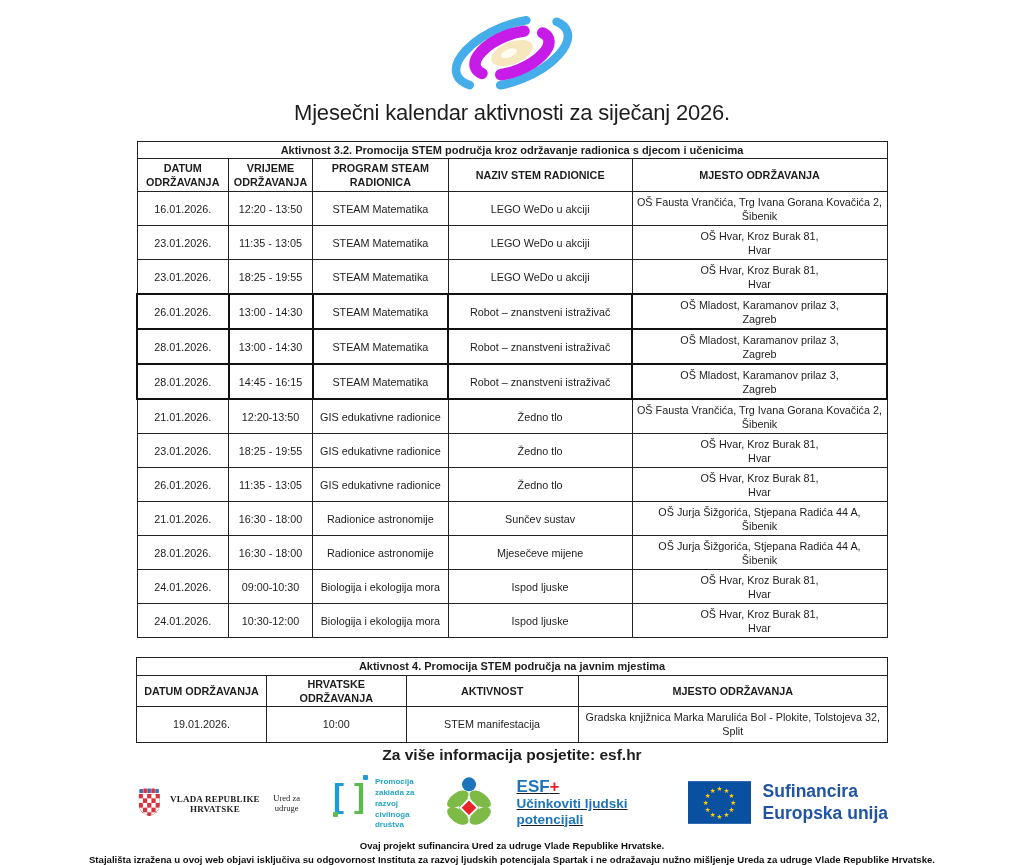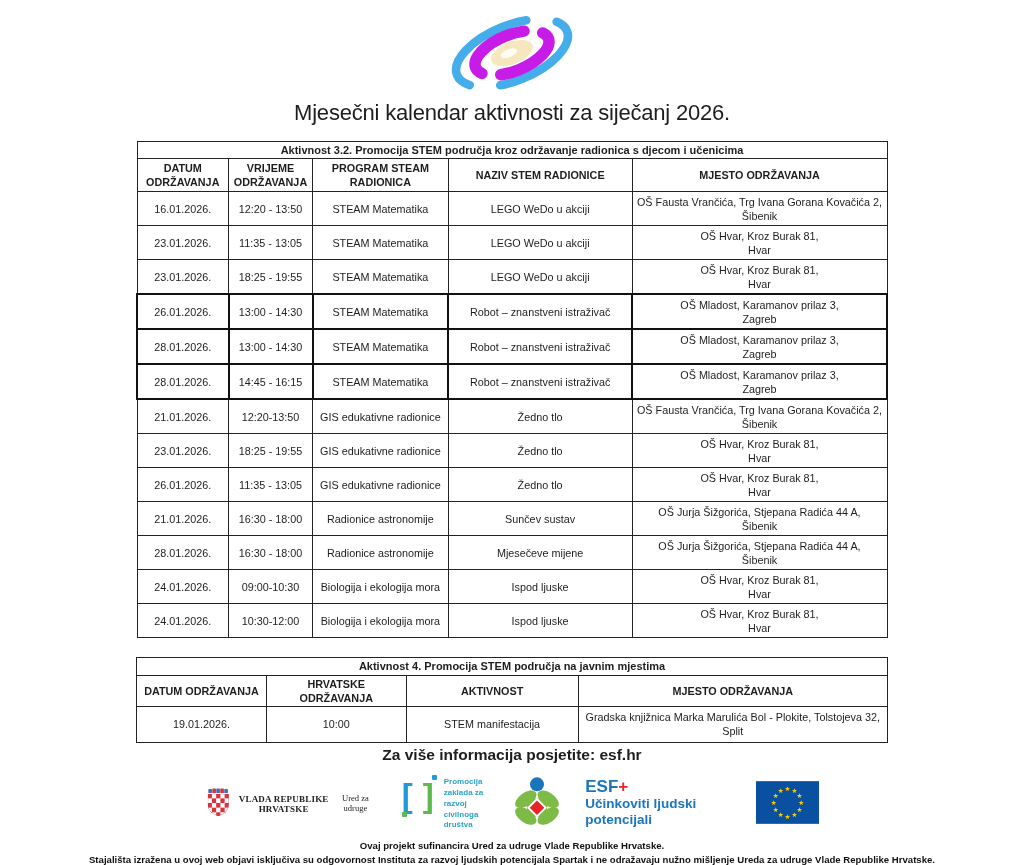--- a/index.html
+++ b/index.html
@@ -25,21 +25,21 @@
   .gov-l1{font-family:"Liberation Serif",serif;font-weight:bold;font-size:9px;letter-spacing:.2px;margin-top:2px;}
   .gov-l2{font-family:"Liberation Serif",serif;font-size:8.5px;margin-top:1px;text-align:center;}
   .logo-foundation{gap:7px;align-items:flex-start;}
   .bracket-icon{position:relative;width:36px;height:46px;font-weight:bold;font-size:33px;line-height:44px;}
   .bracket-icon .lb{color:#1E9CD8;position:absolute;left:1px;top:0;}
   .bracket-icon .rb{color:#5CBB4C;position:absolute;right:3px;top:0;}
   .dot{position:absolute;width:5px;height:5px;border-radius:1px;}
   .dot-b{background:#1E9CD8;right:0;top:1px;}
   .dot-g{background:#5CBB4C;left:1px;bottom:3px;}
   .foundation-text{font-size:8px;font-weight:bold;line-height:1.35;color:#2AA5C4;text-align:left;padding-top:3px;}
-  .logo-esf{gap:20px;}
+  .logo-esf{gap:20px;text-decoration:underline;}
   .esf-text{text-align:left;}
   .esf-title{font-size:17px;font-weight:bold;color:#1B75BC;line-height:1.05;}
   .esf-plus{color:#E8232A;}
   .esf-line{font-size:13.5px;font-weight:bold;color:#1B75BC;line-height:1.15;}
   .logo-eu{gap:12px;margin-left:34px;}
   .eu-text{text-align:left;font-size:17.5px;font-weight:bold;color:#2155A4;line-height:1.25;}
   .disclaimers{margin-top:3px;text-align:center;font-size:9.6px;font-weight:bold;line-height:1.45;color:#111;}
 </style>
 </head>
 <body>
@@ -457,20 +457,24 @@
             <text x="42.69" y="30">★</text>
             <text x="37.75" y="34.9">★</text>
           <text x="31" y="36.8">★</text>
             <text x="24.25" y="34.9">★</text>
             <text x="19.31" y="30">★</text>
           <text x="17.5" y="23.3">★</text>
             <text x="19.31" y="16.5">★</text>
             <text x="24.25" y="11.6">★</text>
         </g>
       </svg>
+      <div class="eu-text">
+        <div>Sufinancira</div>
+        <div>Europska unija</div>
+      </div>
     </div>
   </div>
 
   <div class="disclaimers">
     <div>Ovaj projekt sufinancira Ured za udruge Vlade Republike Hrvatske.</div>
     <div>Stajališta izražena u ovoj web objavi isključiva su odgovornost Instituta za razvoj ljudskih potencijala Spartak i ne odražavaju nužno mišljenje Ureda za udruge Vlade Republike Hrvatske.</div>
     <div>Izneseni stavovi i mišljenja samo su autorova i ne odražavaju nužno službena stajališta Europske unije ili Europske komisije. Ni Europska unija ni Europska komisija ne mogu se smatrati odgovornima za njih.</div>
   </div>
 
 </div>

